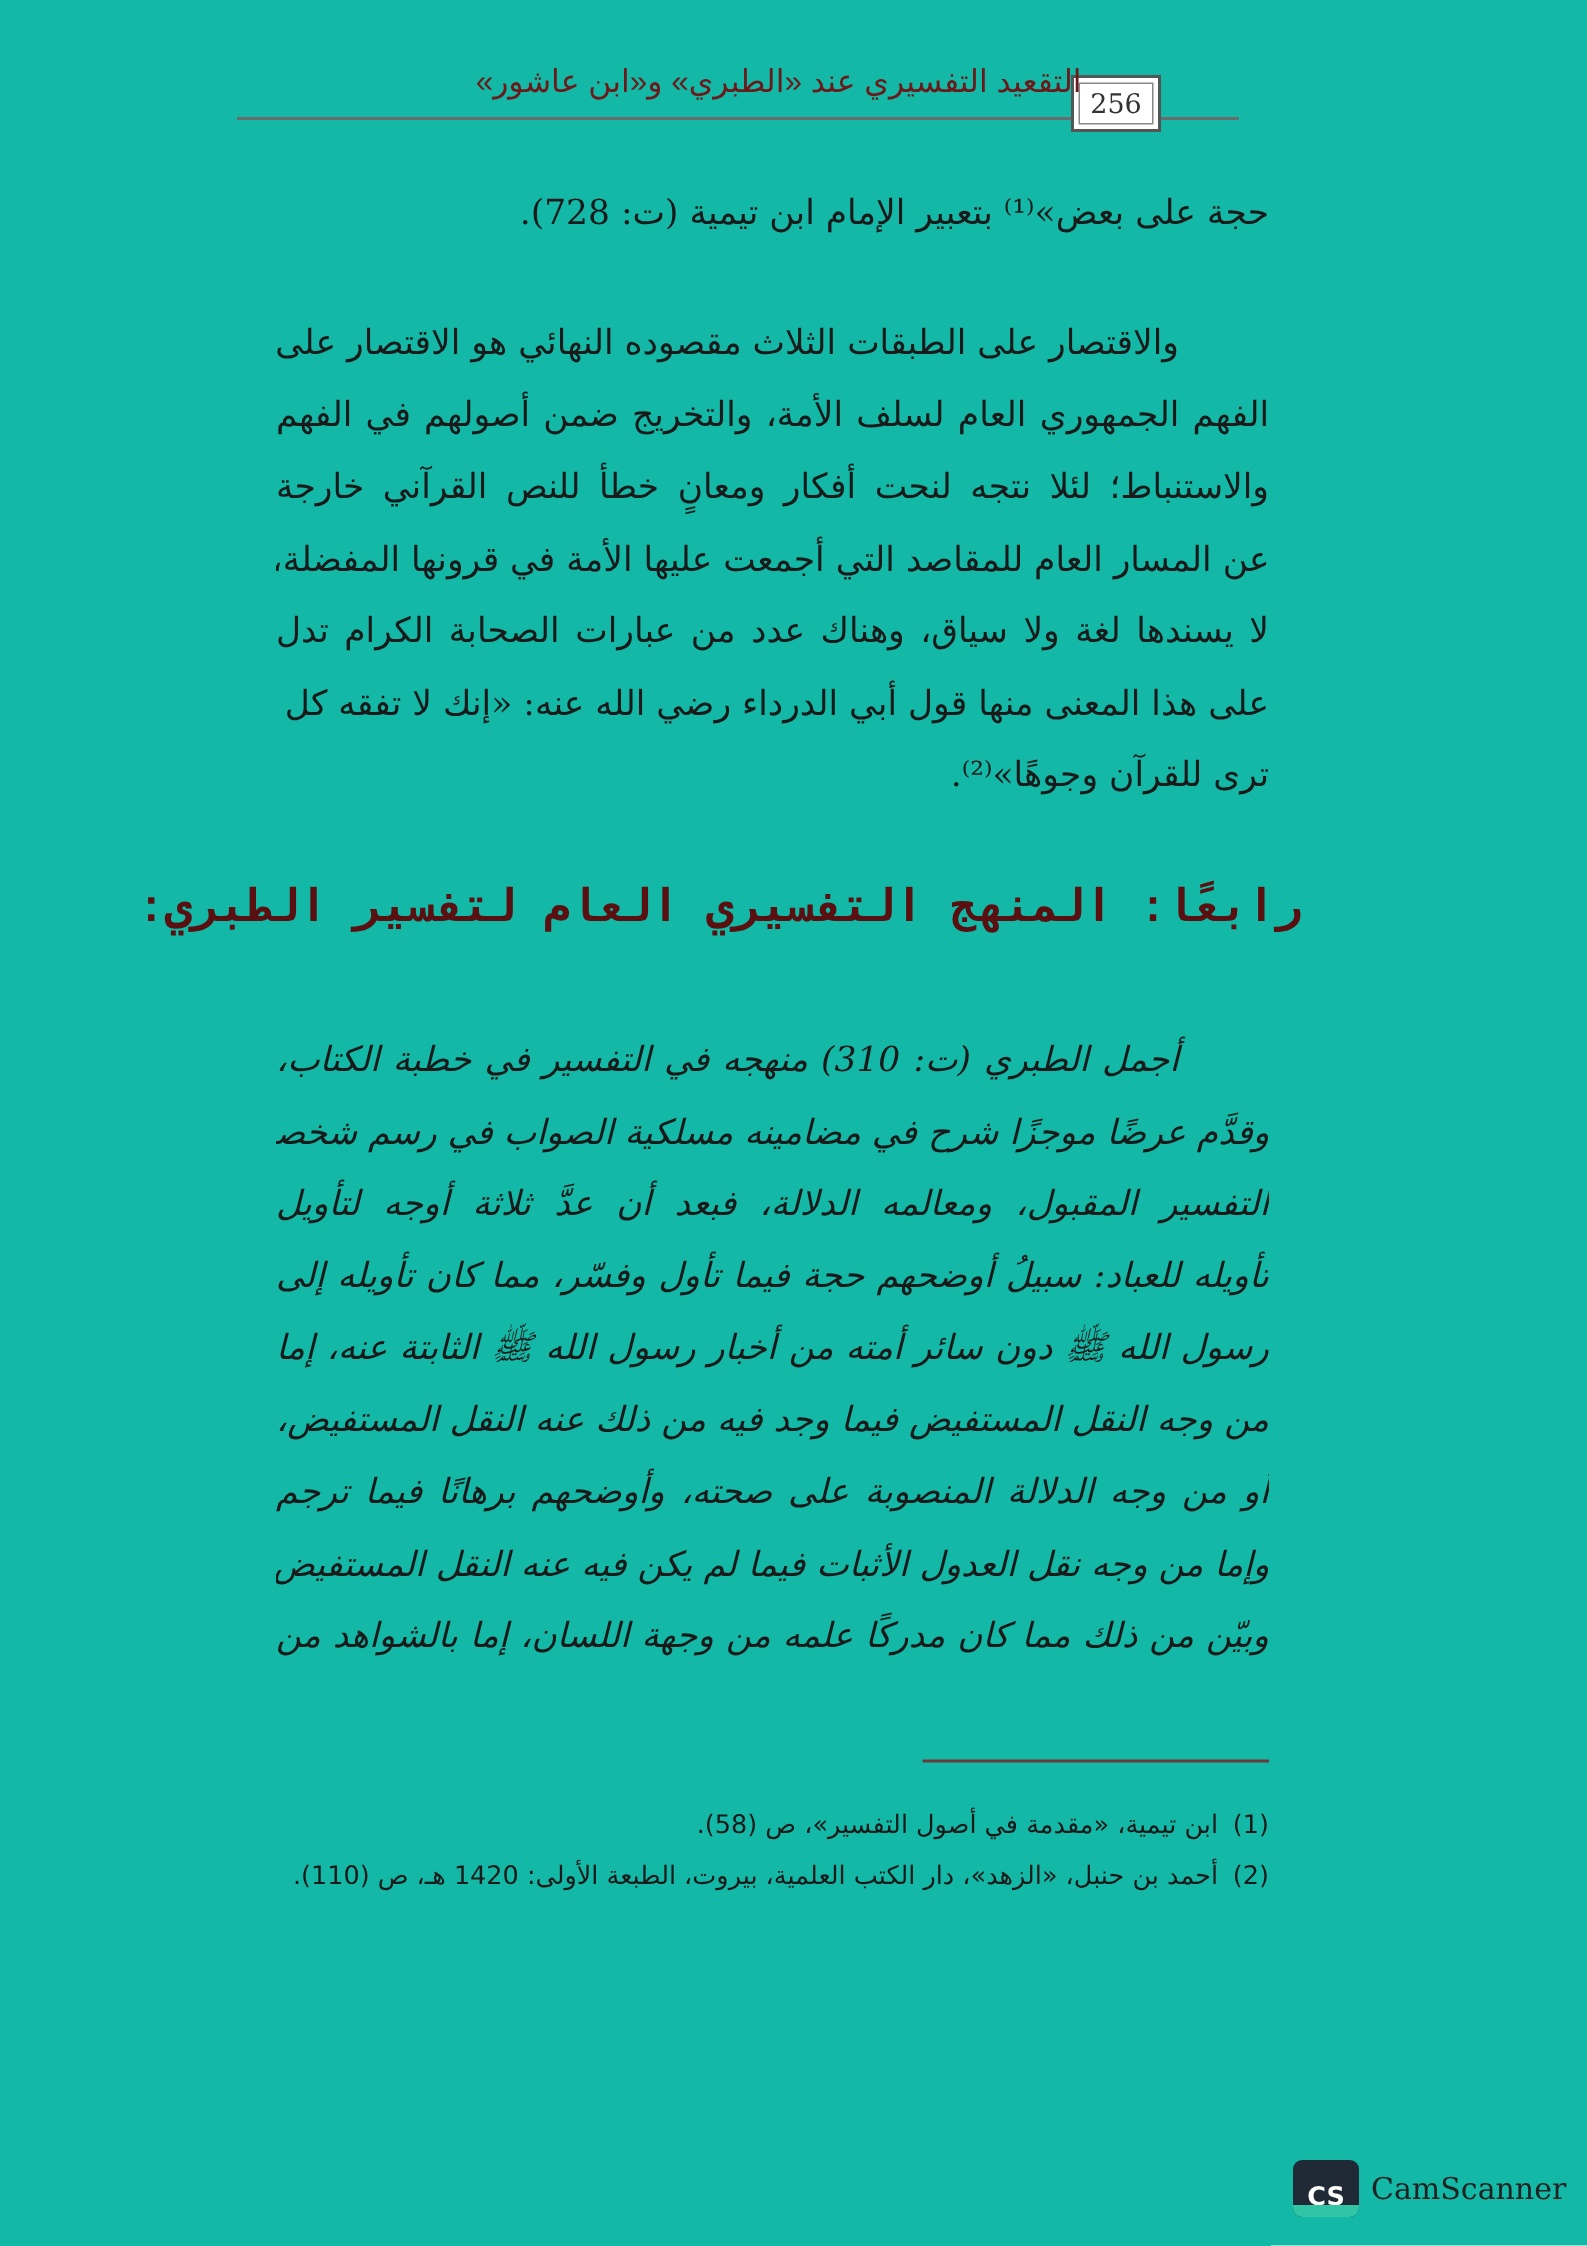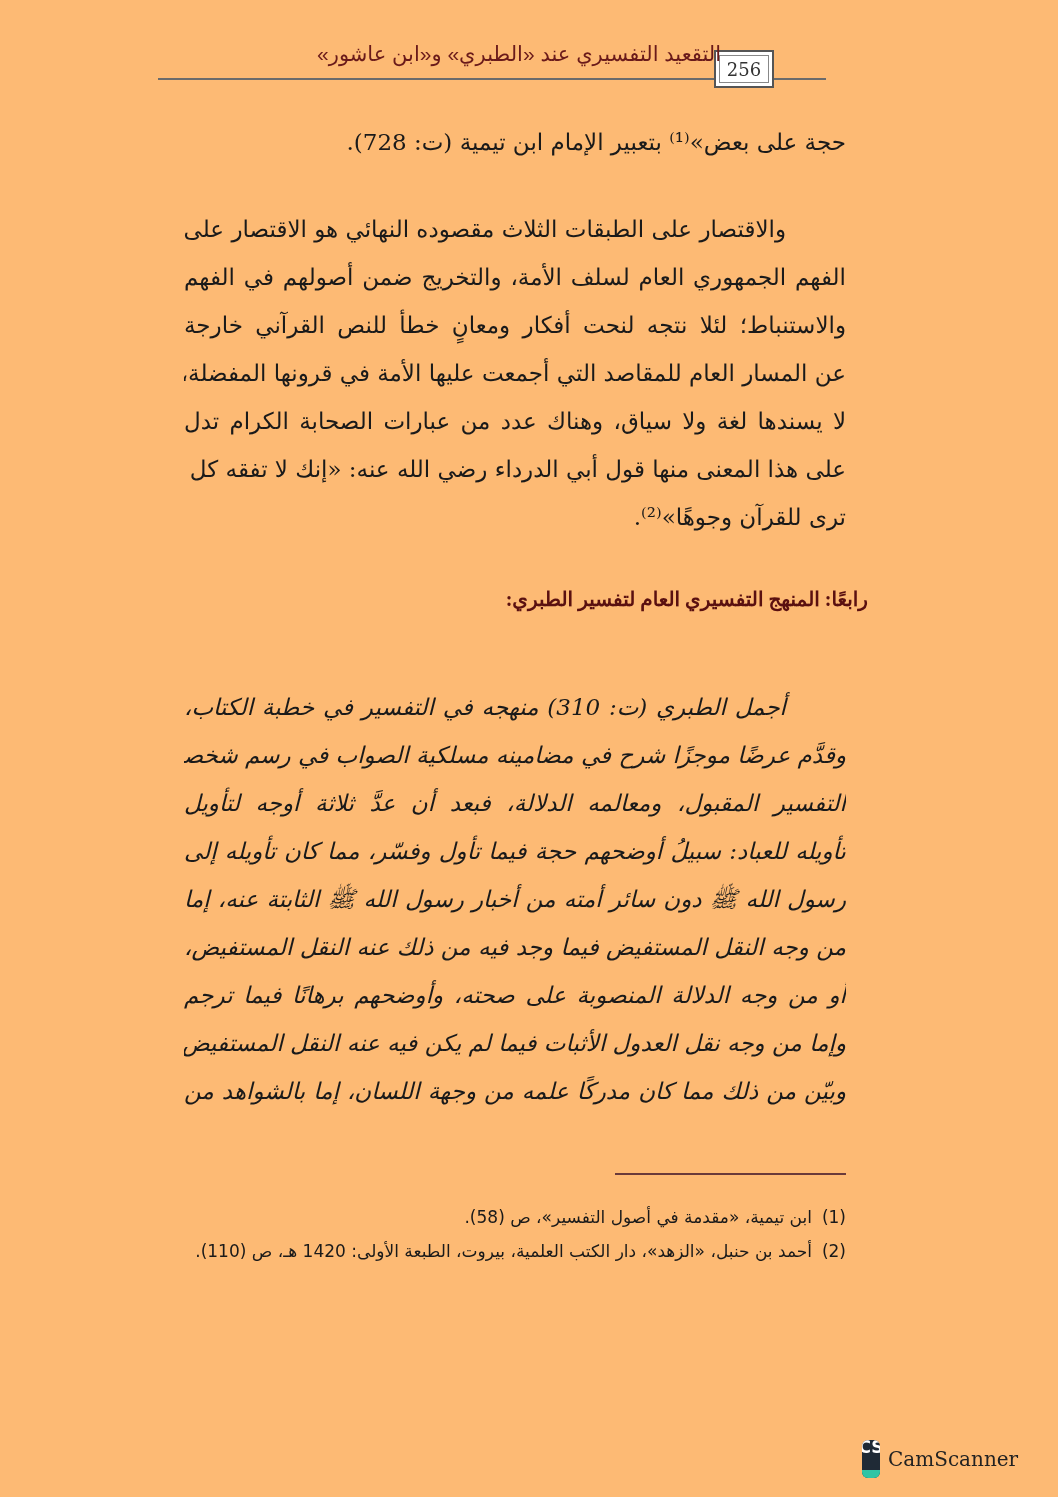--- a/index.html
+++ b/index.html
@@ -12,21 +12,21 @@
       height: 1497px;
       position: relative;
       overflow: hidden;
       font-family: "DejaVu Sans", sans-serif;
       color: #1a1a1a;
     }
     .page {
       position: absolute;
       left: 0; top: 0;
       width: 1058px; height: 1497px;
-      background: #fdba74;
+      background: #14b8a6;
     }
     
     .header-rule {
       position: absolute;
       left: 158px;
       top: 78px;
       width: 668px;
       height: 2px;
       background: #6b6b6b;
     }
@@ -91,23 +91,23 @@
       padding-right: 60px;
     }
     .p1 { top: 118px; }
     .p2 { top: 205px; }
     .p3 { top: 683px; font-style: italic; }
     .section-heading {
       position: absolute;
       right: 190px;
       top: 587px;
       direction: rtl;
-      font-family: Liberation Serif, serif;
+      font-family: Liberation Mono, monospace;
       font-weight: bold;
-      font-size: 20px;
+      font-size: 30px;
       color: #5a1010;
       white-space: nowrap;
     }
     
     .footnote-rule {
       position: absolute;
       left: 615px;
       top: 1173px;
       width: 231px;
       height: 2px;
@@ -137,28 +137,28 @@
     
     .watermark {
       position: absolute;
       left: 862px;
       top: 1440px;
       display: flex;
       align-items: center;
       gap: 8px;
     }
     .cs-logo {
-      width: 18px;
+      width: 44px;
       height: 38px;
       border-radius: 6px;
       background: #1f2a36;
       position: relative;
       overflow: hidden;
       display: flex;
-      align-items: flex-start;
+      align-items: flex-end;
       justify-content: center;
       color: #fff;
       font-family: "DejaVu Sans", sans-serif;
       font-weight: bold;
       font-size: 17px;
     }
     .cs-logo::after {
       content: "";
       position: absolute;
       left: 0; right: 0; bottom: 0;

